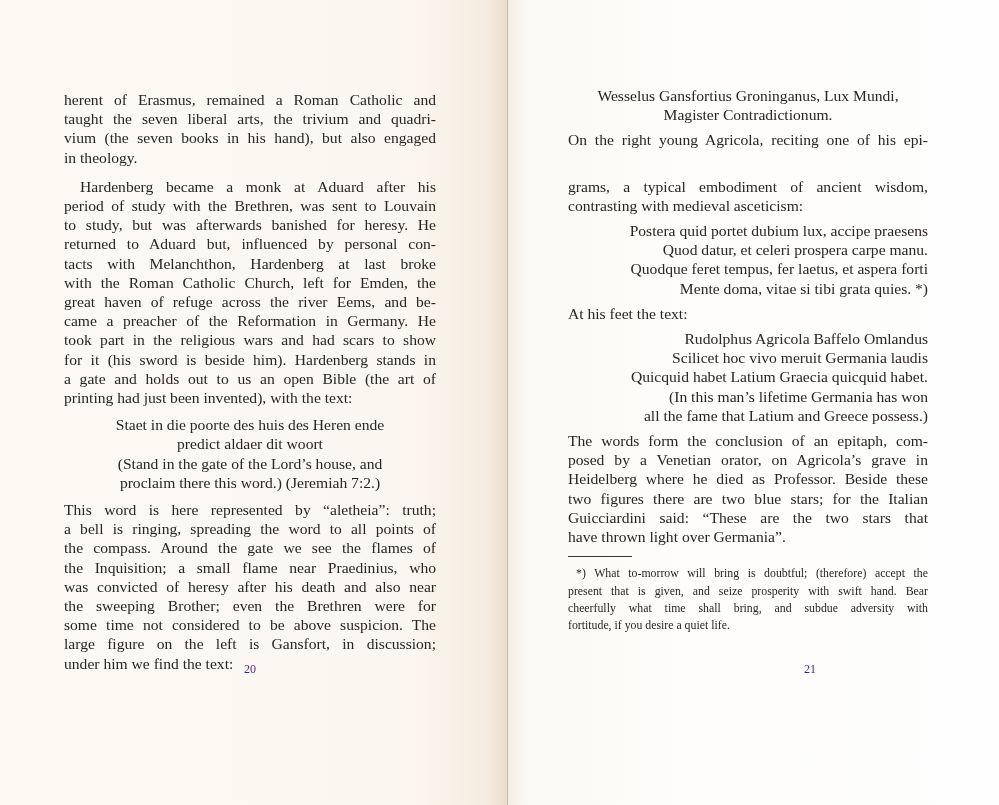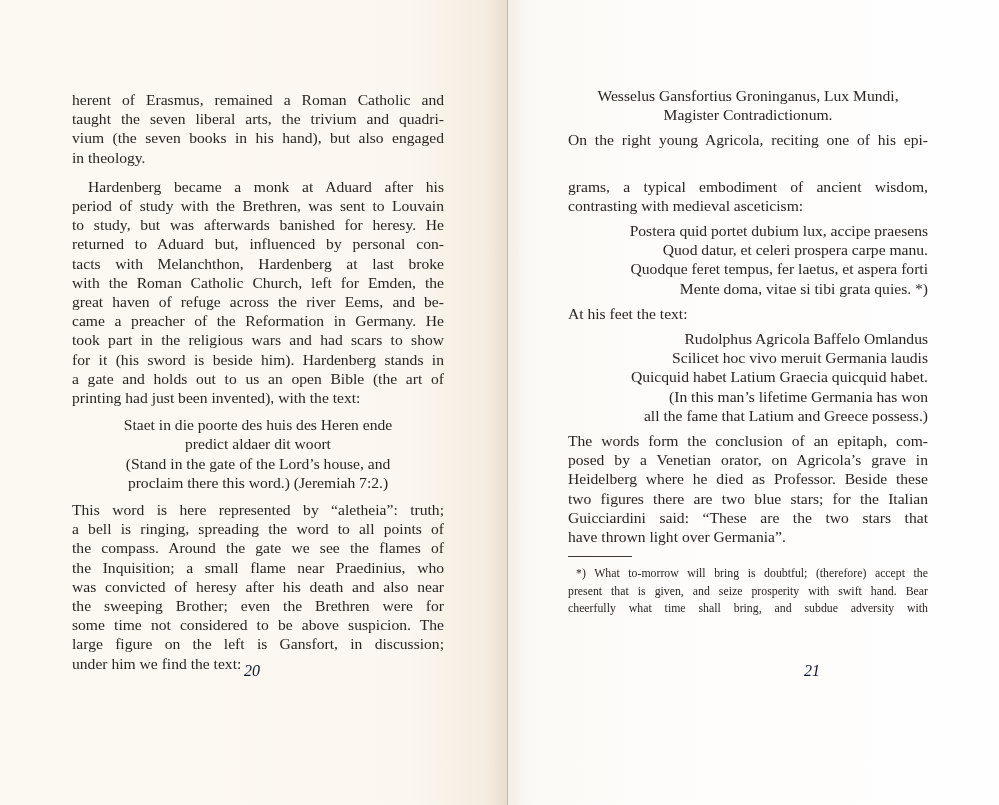--- a/index.html
+++ b/index.html
@@ -16,29 +16,29 @@
   }
   .page-right {
     left: 508px; width: 491px;
     background: linear-gradient(to right, #f3ede4 0%, #fbf9f5 4%, #fdfcfa 30%, #fefefe 100%);
   }
   .gutter {
     position: absolute; left: 507px; top: 0; width: 1px; height: 805px;
     background: #c9b9a4;
   }
   .col { position: absolute; font-size: 15.6px; line-height: 19.2px; }
-  .col-left { left: 72px; top: 90px; width: 372px; }
+  .col-left { left: 64px; top: 90px; width: 372px; }
   .col-right { left: 568px; top: 86px; width: 360px; }
   p { margin: 0; text-align: justify; text-align-last: auto; }
   .line { display: block; text-align: justify; text-align-last: justify; white-space: nowrap; }
   .line.last { text-align-last: left; }
   .verse { margin: 8px 0 8px 0; text-align: right; }
   .verse .vl { display: block; white-space: nowrap; }
   .center { text-align: center; }
-  .page-number { position: absolute; font-size: 16px; color: #0f172a; font-style: italic; }
+  .page-number { position: absolute; font-size: 12px; color: #4c1d95; }
   .pn-left { left: 244px; top: 662px; }
   .pn-right { left: 804px; top: 662px; }
   .footnote-rule { width: 64px; height: 1px; background: #3d3733; margin: 10px 0 8px 0; }
   .footnote { font-size: 11.8px; line-height: 17.4px; }
   .footnote .line { text-align-last: justify; }
   .footnote .line.last { text-align-last: left; }
 </style>
 </head>
 <body>
 
@@ -119,15 +119,16 @@
     <span class="line" style="white-space: normal;">Heidelberg where he died as Professor. Beside these</span>
     <span class="line" style="white-space: normal;">two figures there are two blue stars; for the Italian</span>
     <span class="line" style="white-space: normal;">Guicciardini said: “These are the two stars that</span>
     <span class="line last" style="white-space: normal;">have thrown light over Germania”.</span>
   </p>
   <div class="footnote-rule"></div>
   <div class="footnote">
     <span class="line" style="padding-left: 8px; white-space: normal;">*) What to-morrow will bring is doubtful; (therefore) accept the</span>
     <span class="line" style="white-space: normal;">present that is given, and seize prosperity with swift hand. Bear</span>
     <span class="line" style="white-space: normal;">cheerfully what time shall bring, and subdue adversity with</span>
+    <span class="line last" style="white-space: normal;">fortitude, if you desire a quiet life.</span>
   </div>
 </div>
 <div class="page-number pn-right">21</div>
 
 </body></html>

